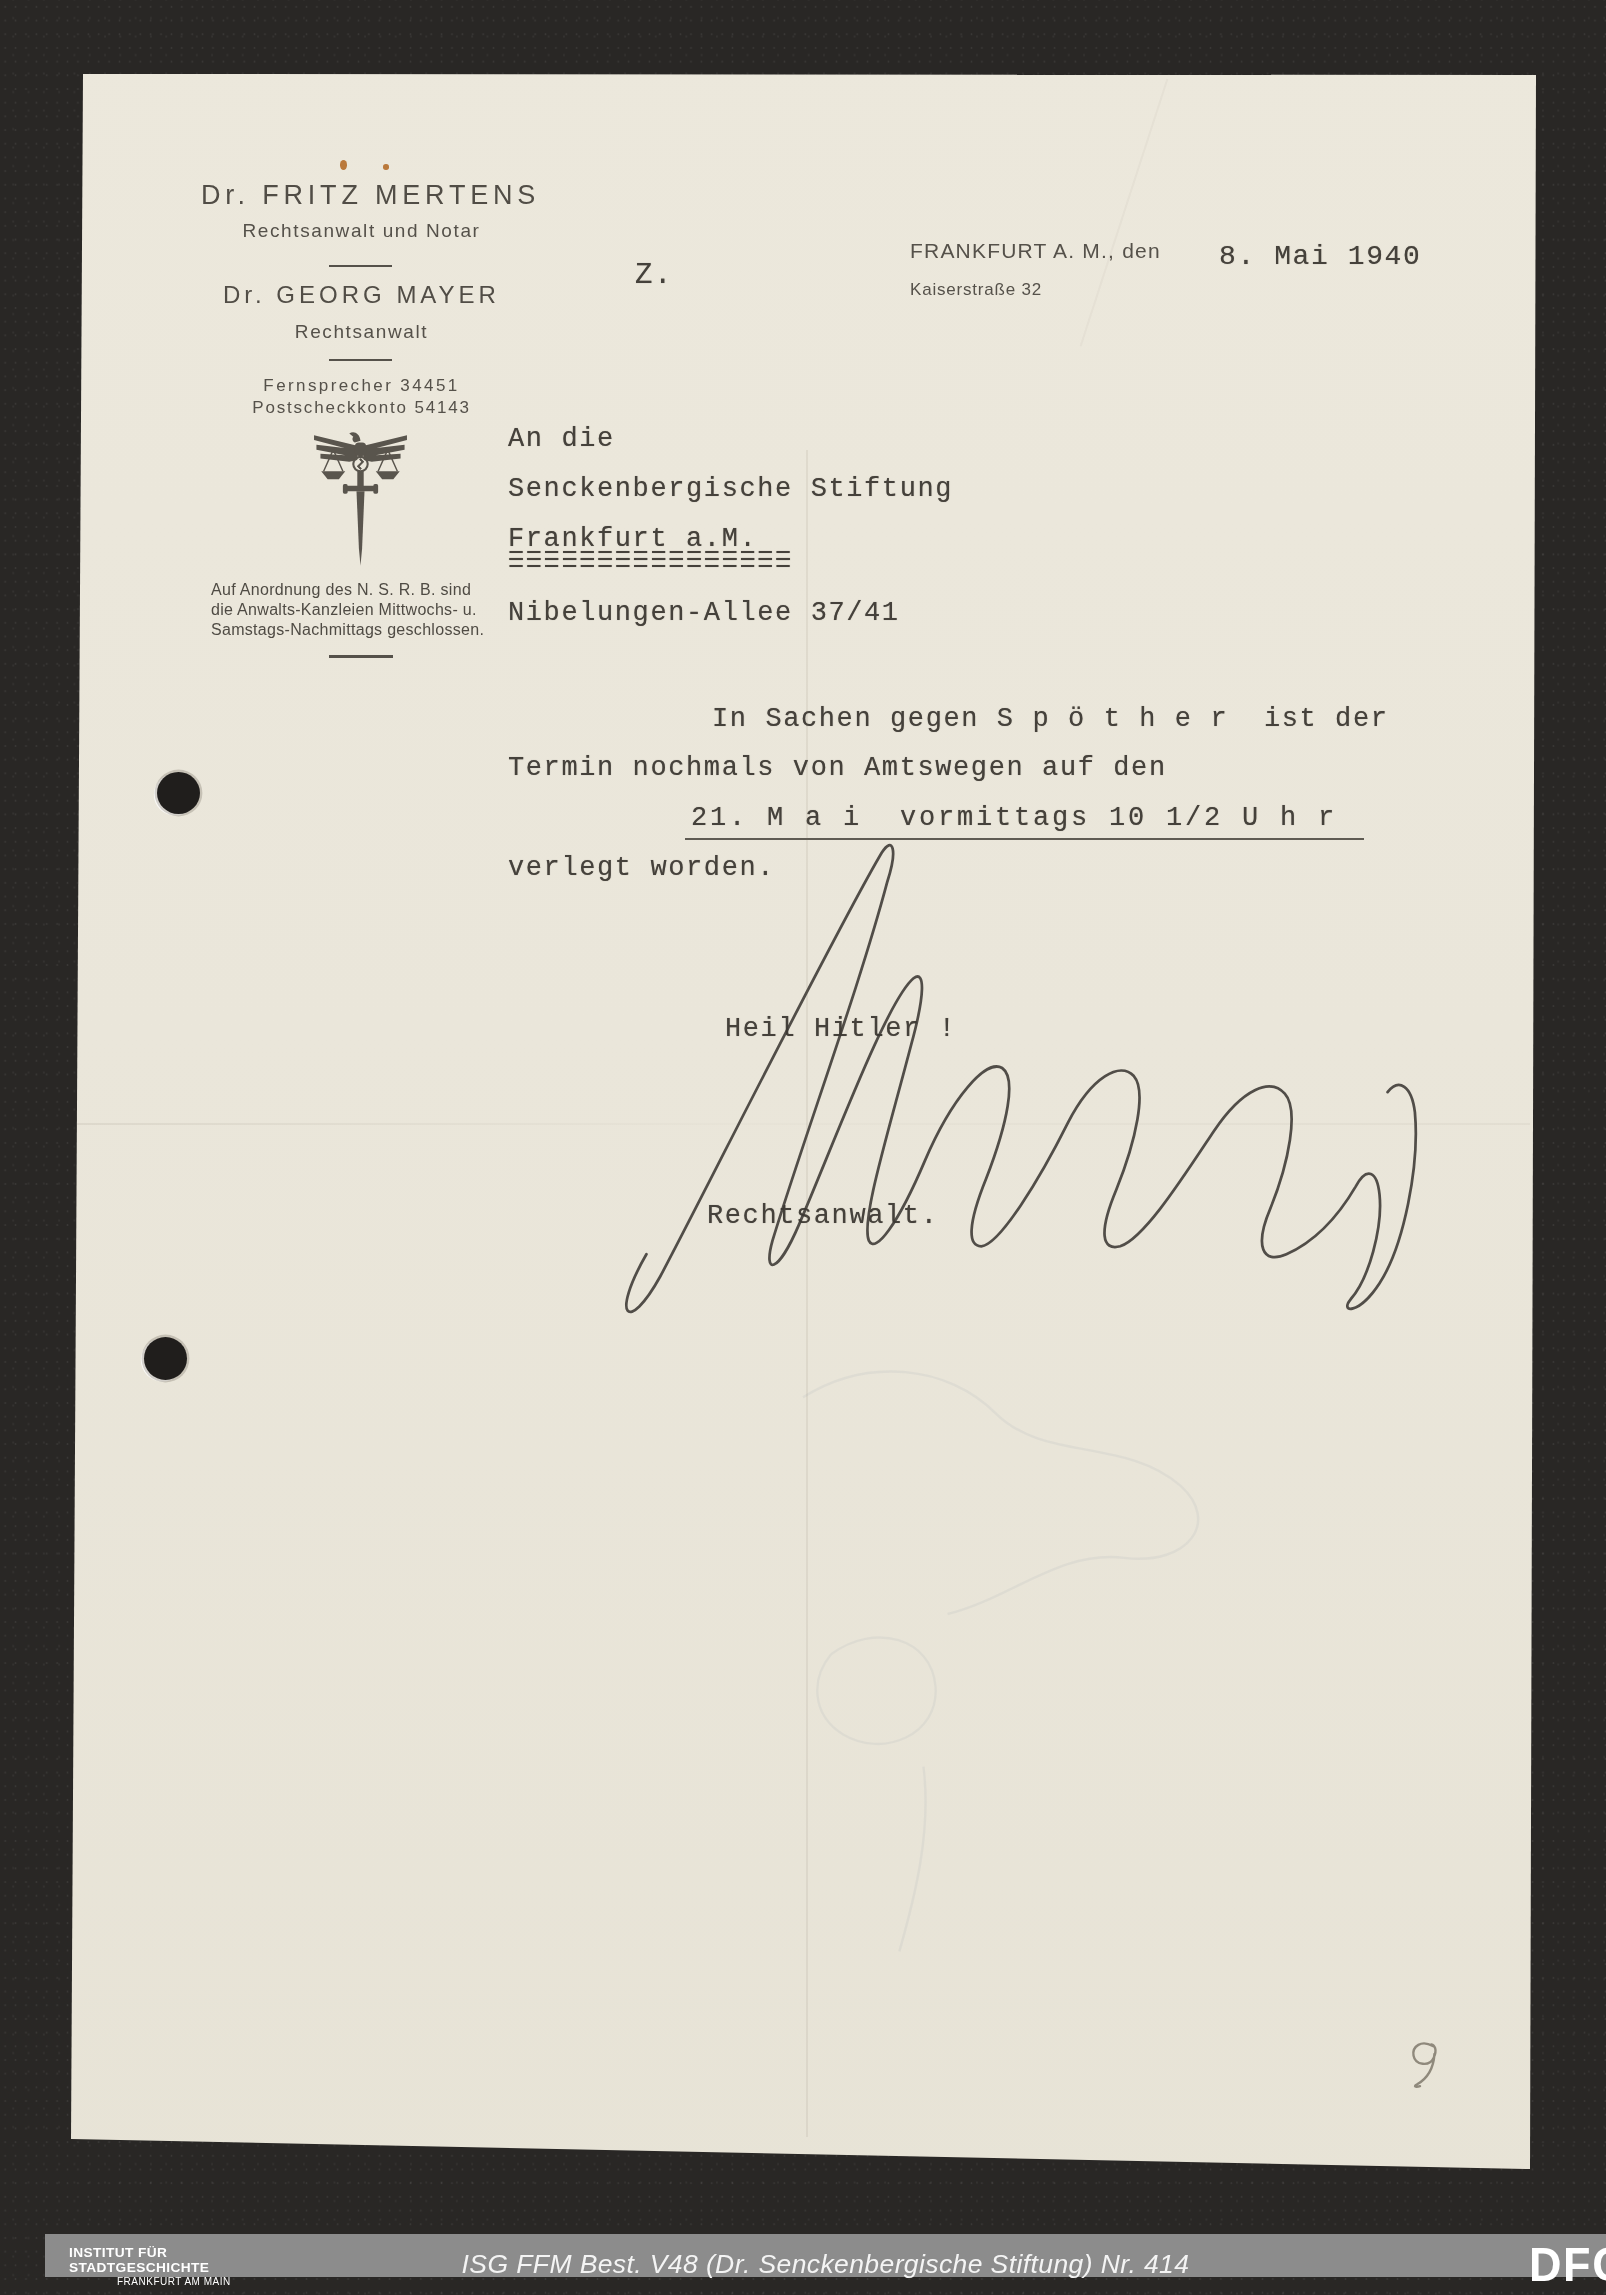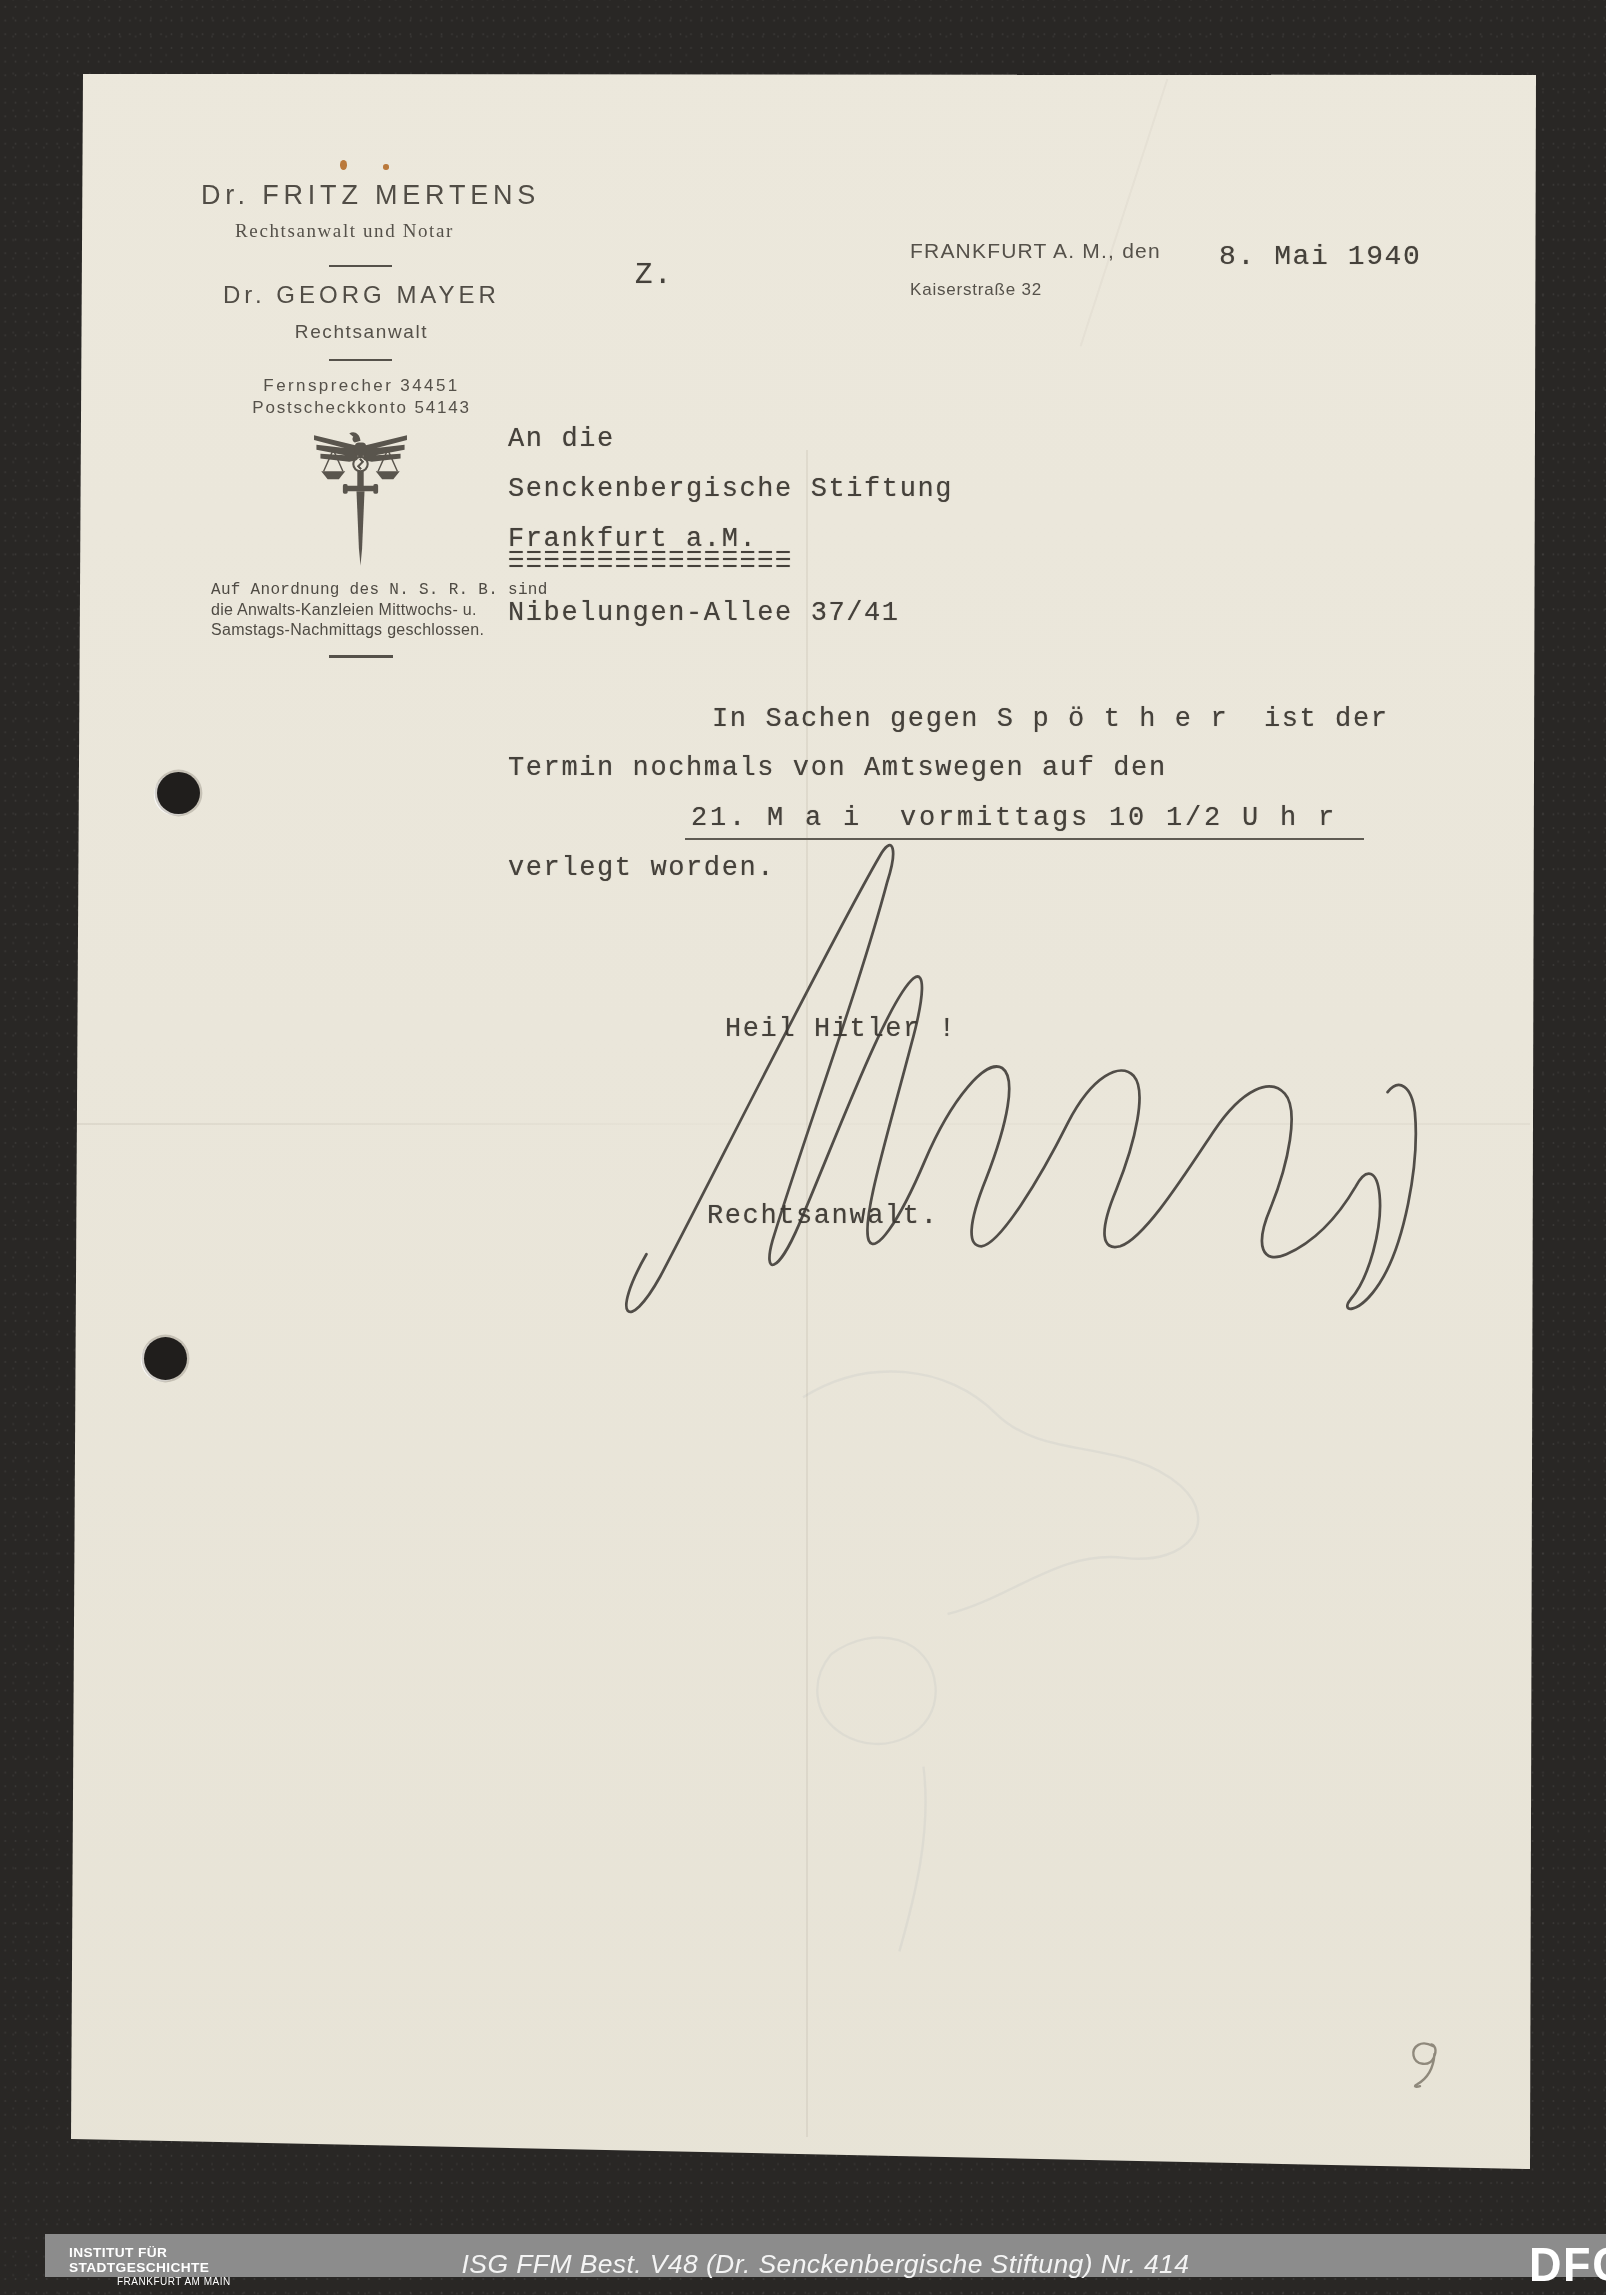--- a/index.html
+++ b/index.html
@@ -50,21 +50,21 @@
   .inst .s{font-size:10px;letter-spacing:0.5px;line-height:12px;padding-left:48px;}
   .ref{position:absolute;left:0;right:0;top:14.5px;text-align:center;color:#f4f4f4;font-size:26.5px;letter-spacing:0.4px;font-style:italic;}
   .dfg{position:absolute;left:1484px;top:3.2px;color:#ffffff;font-size:45px;font-weight:bold;letter-spacing:1.6px;transform:scaleY(1.08);transform-origin:top;}
 </style>
 </head>
 <body>
 
 <div class="paper">
 
   <div class="abs lh lh-name" style="left:201px;top:180px;width:321px;">Dr. FRITZ MERTENS</div>
-  <div class="abs lh lh-sub" style="left:184px;top:220px;width:321px;font-family:Liberation Serif, serif;">Rechtsanwalt und Notar</div>
+  <div class="abs lh lh-sub" style="left:201px;top:220px;width:321px;">Rechtsanwalt und Notar</div>
   <div class="abs rule" style="left:329px;top:265px;width:63px;"></div>
   <div class="abs lh lh-name2" style="left:201px;top:281px;width:321px;">Dr. GEORG MAYER</div>
   <div class="abs lh lh-sub" style="left:201px;top:321px;width:321px;">Rechtsanwalt</div>
   <div class="abs rule" style="left:329px;top:359px;width:63px;"></div>
   <div class="abs lh lh-small" style="left:201px;top:376px;width:321px;">Fernsprecher 34451</div>
   <div class="abs lh lh-small" style="left:201px;top:398px;width:321px;letter-spacing:1.8px;">Postscheckkonto 54143</div>
 
   <svg class="abs" style="left:309px;top:428px;" width="103" height="141" viewBox="0 0 128 176">
     <g fill="#46413a" stroke="#46413a" opacity="0.88">
 
@@ -94,21 +94,21 @@
       <path d="M83 54 L113 54 L105 64 L91 64 Z" stroke="none"></path>
 
       <rect x="60" y="54" width="8" height="19" stroke="none"></rect>
       <rect x="42" y="70" width="6" height="12" rx="2" stroke="none"></rect>
       <rect x="80" y="70" width="6" height="12" rx="2" stroke="none"></rect>
       <rect x="46" y="72" width="36" height="7" rx="2" stroke="none"></rect>
       <path d="M59 79 L69 79 L66 150 L64 172 L62 150 Z" stroke="none"></path>
     </g>
   </svg>
 
-  <div class="abs notice" style="left:211px;top:580px;font-family:Liberation Mono, monospace;">Auf Anordnung des N. S. R. B. sind</div>
+  <div class="abs notice" style="left:211px;top:580px;">Auf Anordnung des N. S. R. B. sind</div>
   <div class="abs notice" style="left:211px;top:600px;">die Anwalts-Kanzleien Mittwochs- u.</div>
   <div class="abs notice" style="left:211px;top:620px;">Samstags-Nachmittags geschlossen.</div>
   <div class="abs rule" style="left:329px;top:655px;width:64px;height:3.2px;"></div>
 
   <div class="abs cityline" style="left:910px;top:239px;">FRANKFURT A. M., den</div>
   <div class="abs street" style="left:910px;top:280px;">Kaiserstraße 32</div>
 
   <div class="abs tw" style="left:635px;top:259px;font-size:29px;">Z.</div>
   <div class="abs tw" style="left:1219px;top:241px;font-size:28px;">8. Mai 1940</div>
 

